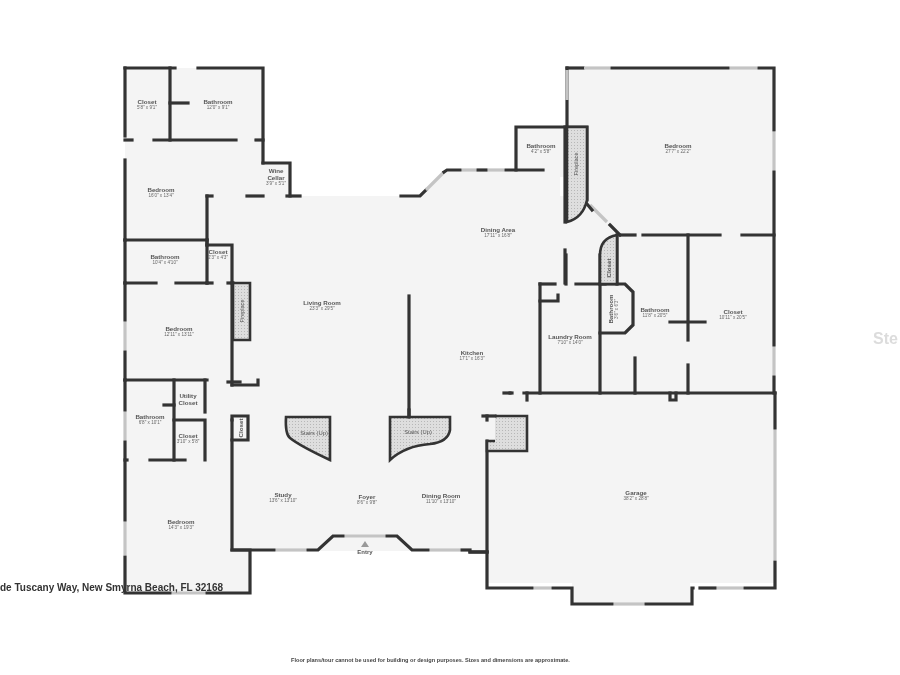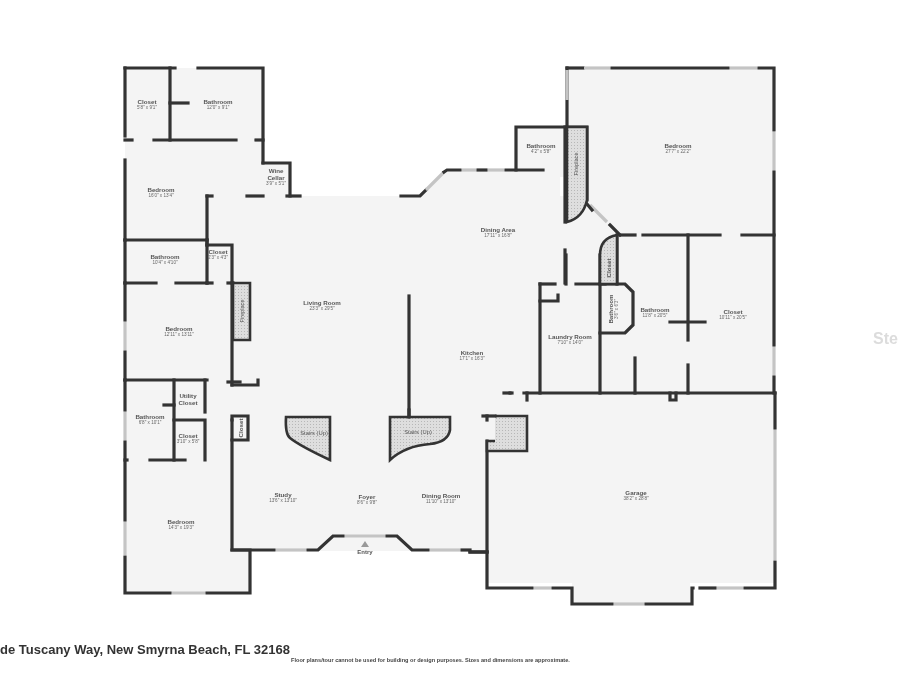--- a/index.html
+++ b/index.html
@@ -9,21 +9,21 @@
   .win { stroke:#c4c4c4; stroke-width:3.2; fill:none; }
   .floor { fill:#f4f4f4; }
   .hatch { fill:url(#hatch); stroke:#333333; stroke-width:2.6; }
   .room-label { position:absolute; transform:translate(-50%,-50%); text-align:center; color:#555; white-space:nowrap; line-height:1.15; }
   .room-name { font-size:6.2px; font-weight:bold; display:block; }
   .room-dim { font-size:4.6px; display:block; color:#666; }
   .vert { transform:translate(-50%,-50%) rotate(-90deg); }
   .fixture-label { position:absolute; transform:translate(-50%,-50%) rotate(-90deg); font-size:5.6px; color:#555; white-space:nowrap; }
   .stairs-label { position:absolute; transform:translate(-50%,-50%); font-size:5.8px; color:#555; white-space:nowrap; }
   .entry-label { position:absolute; transform:translate(-50%,-50%); font-size:6px; color:#555; font-weight:bold; }
-  .address { position:absolute; left:0; top:642px; font-size:13px; color:#333; font-weight:bold; white-space:nowrap; }
+  .address { position:absolute; left:0; top:582px; font-size:10px; color:#333; font-weight:bold; white-space:nowrap; }
   .disclaimer { position:absolute; left:291px; top:657px; font-size:5.6px; color:#444; font-weight:bold; white-space:nowrap; }
   .watermark { position:absolute; left:873px; top:330px; font-size:16px; color:#dcdcdc; font-weight:bold; }
 </style>
 </head>
 <body>
 
 <svg id="plan" viewBox="0 0 900 675" xmlns="http://www.w3.org/2000/svg">
   <defs>
     <pattern id="hatch" width="3" height="3" patternUnits="userSpaceOnUse">
       <rect width="3" height="3" fill="#dedede"></rect>

